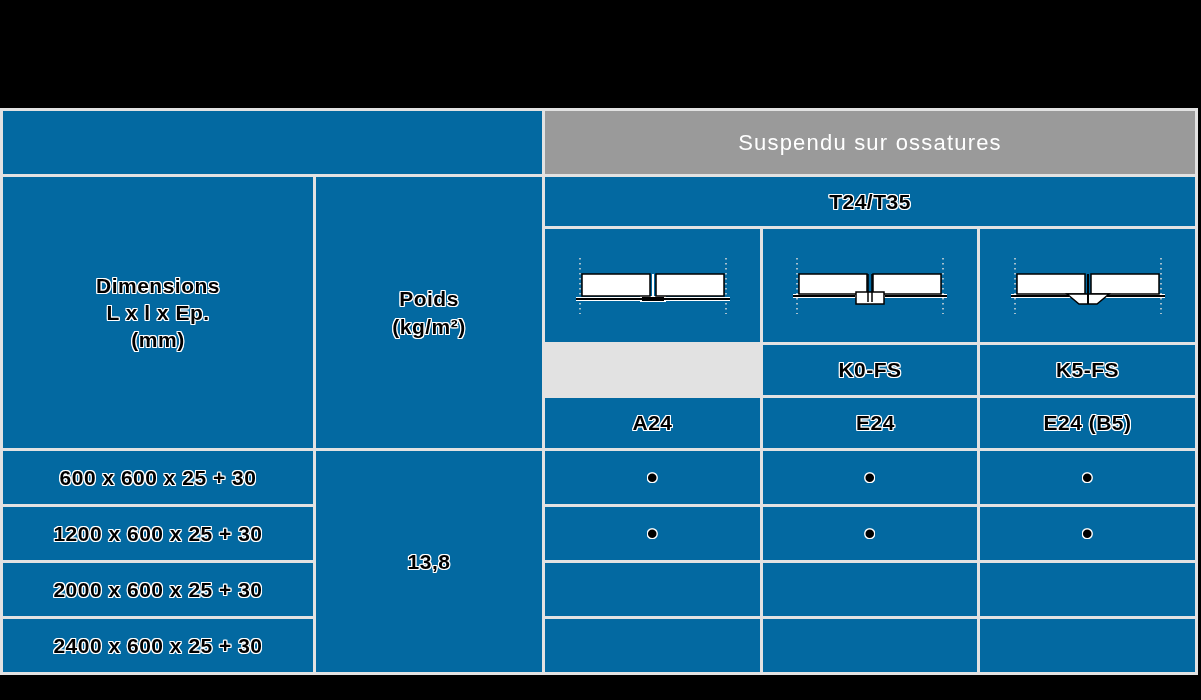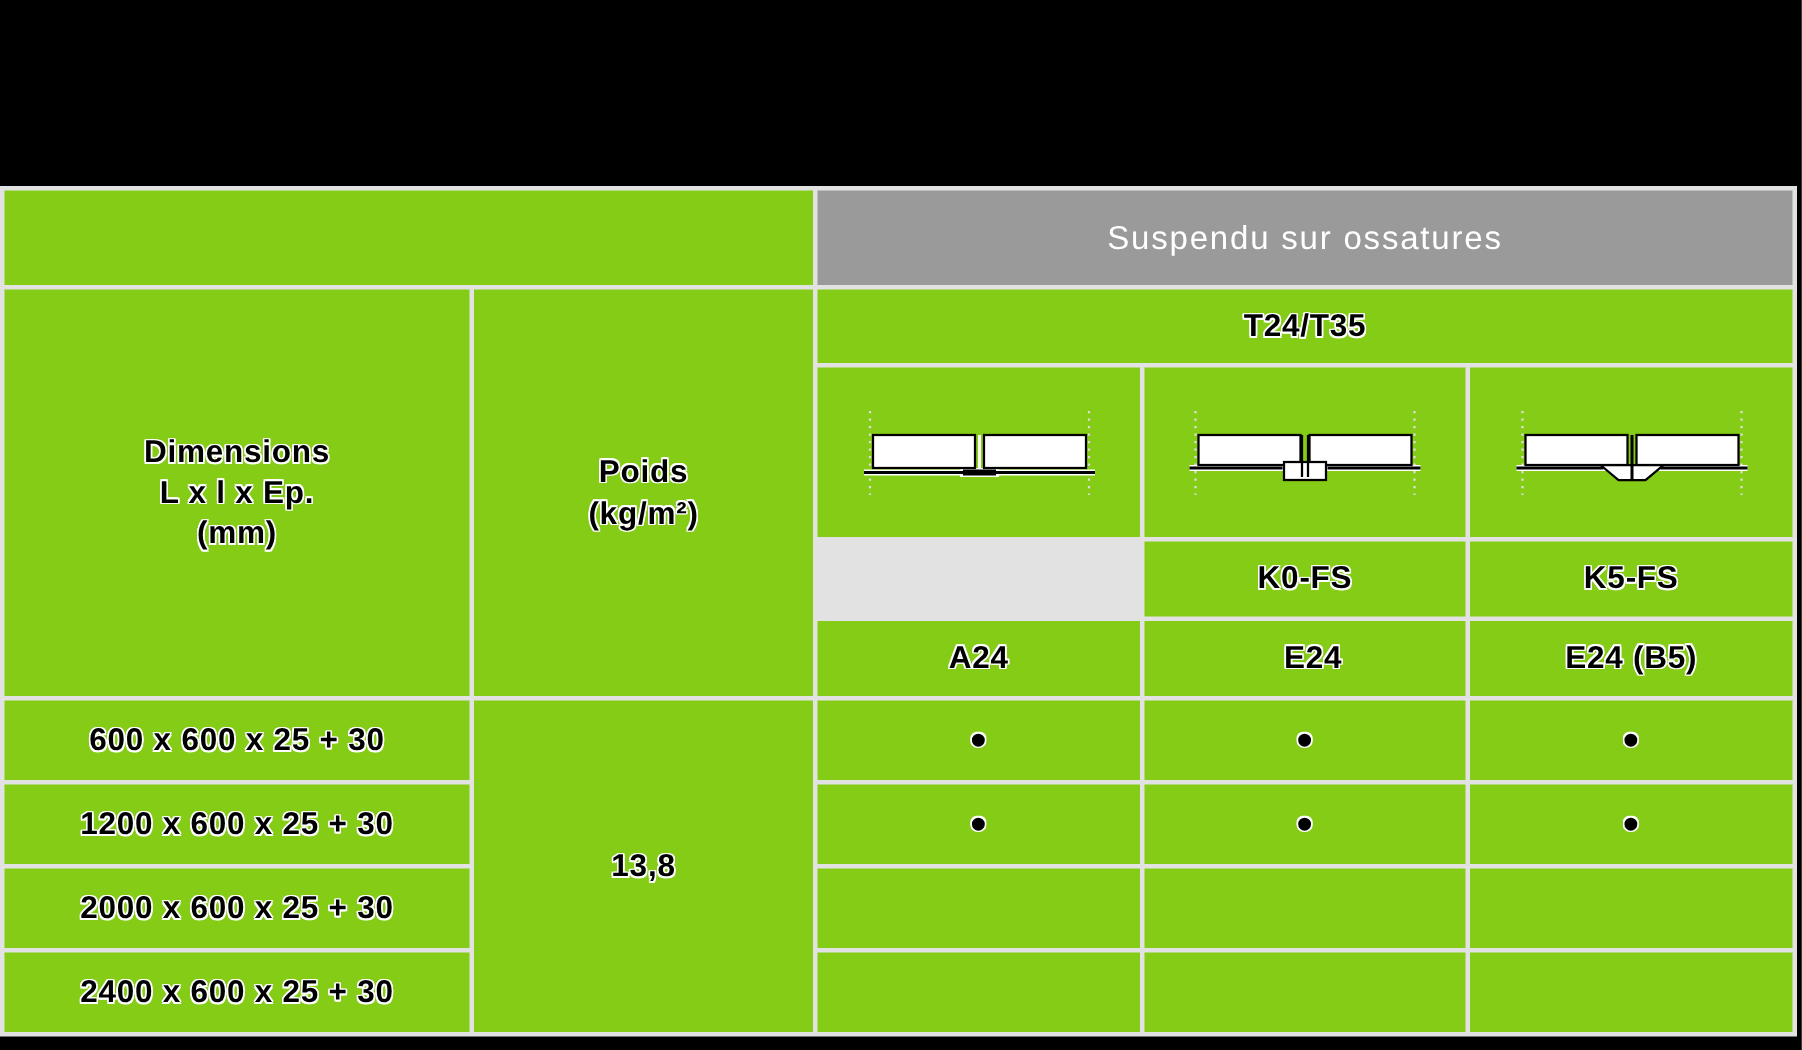--- a/index.html
+++ b/index.html
@@ -12,32 +12,32 @@
     height: 700px;
     position: relative;
     overflow: hidden;
     font-family: "Liberation Sans", sans-serif;
   }
 
   
   .spec-table {
     position: absolute;
     left: 0;
-    top: 124px;
+    top: 108px;
     width: 1198px;
     box-sizing: border-box;
     background: #e2e2e2;           
     padding: 3px;
     display: grid;
     grid-template-columns: 310px 226px 215px 214px 215px;
     grid-template-rows: 63px 49px 113px 50px 50px 53px 53px 53px 53px;
     gap: 3px;
   }
   .cell {
-    background: #84cc16;
+    background: #0369a1;
     display: flex;
     flex-direction: column;
     align-items: center;
     justify-content: center;
     text-align: center;
     overflow: hidden;
   }
   .cell-gray {
     background: #9a9a9a;
   }

